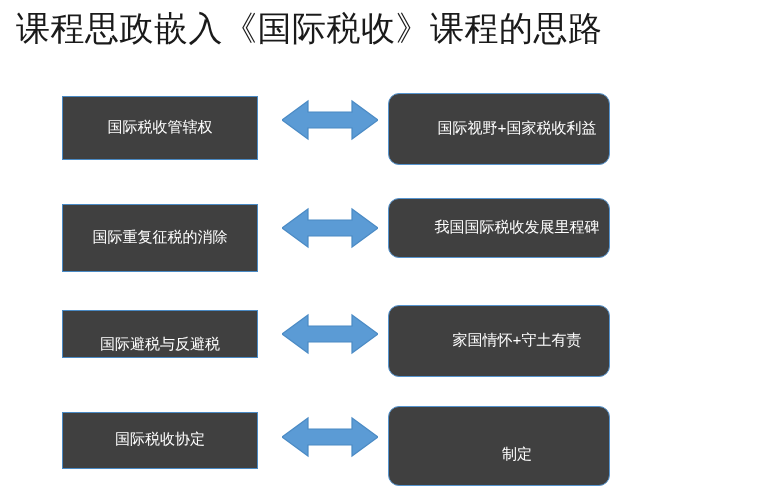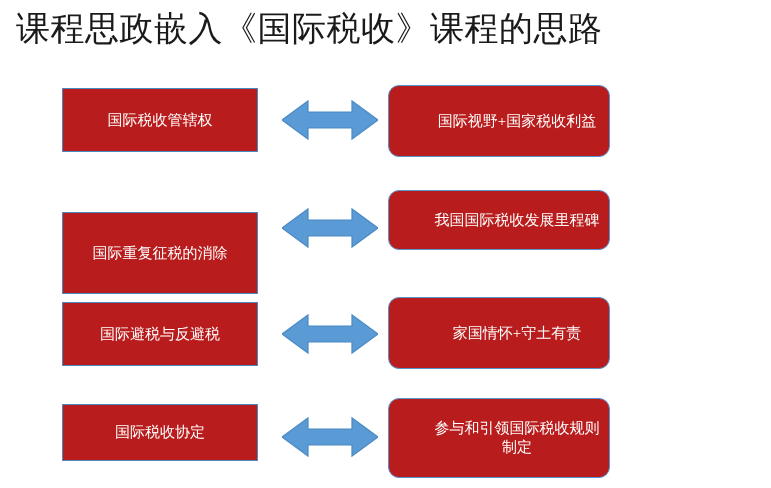--- a/index.html
+++ b/index.html
@@ -40,30 +40,31 @@
   .row {
     position: absolute;
     left: 0;
     width: 771px;
   }
 
   
   .box {
     position: absolute;
     box-sizing: border-box;
-    background: #b91c1c;
+    background: #404040;
     color: #ffffff;
-    font-family: Liberation Serif, serif;
+    font-family: Liberation Mono, monospace;
     font-size: 15px;
     line-height: 19px;
     text-align: center;
     display: flex;
     align-items: center;
     justify-content: center;
     padding: 2px 8px;
+    margin-top: 8px;
   }
 
   .box-left {
     left: 62px;
     width: 196px;
     border: 1px solid #4A8AC4;
     border-radius: 0;
   }
 
   .box-right {
@@ -111,39 +112,39 @@
     </div>
 
     <div class="box box-right" style="top:-3px;height:72px;">
       <span class="box-text">
         <span>国际视野+国家税收利益</span>
       </span>
     </div>
   </div>
 
   <div class="row" style="top:196px;">
-    <div class="box box-left" style="top:16px;height:82px;">
+    <div class="box box-left" style="top:0px;height:68px;">
       <span class="box-text">国际重复征税的消除</span>
     </div>
 
     <div class="arrow" style="top:9px;">
       <svg viewBox="0 0 96 46" xmlns="http://www.w3.org/2000/svg">
         <polygon points="0,23 26,4 26,15 70,15 70,4 96,23 70,42 70,31 26,31 26,42" fill="#5B9BD5" stroke="#4A8AC4" stroke-width="1.2"></polygon>
       </svg>
     </div>
 
     <div class="box box-right" style="top:-6px;height:60px;">
       <span class="box-text">
         <span>我国国际税收发展里程碑</span>
       </span>
     </div>
   </div>
 
   <div class="row" style="top:302px;">
-    <div class="box box-left" style="top:0px;height:64px;">
+    <div class="box box-left" style="top:0px;height:48px;align-items:flex-end;">
       <span class="box-text">国际避税与反避税</span>
     </div>
 
     <div class="arrow" style="top:9px;">
       <svg viewBox="0 0 96 46" xmlns="http://www.w3.org/2000/svg">
         <polygon points="0,23 26,4 26,15 70,15 70,4 96,23 70,42 70,31 26,31 26,42" fill="#5B9BD5" stroke="#4A8AC4" stroke-width="1.2"></polygon>
       </svg>
     </div>
 
     <div class="box box-right" style="top:-5px;height:72px;text-align:center;">
@@ -159,19 +160,19 @@
     </div>
 
     <div class="arrow" style="top:10px;">
       <svg viewBox="0 0 96 46" xmlns="http://www.w3.org/2000/svg">
         <polygon points="0,23 26,4 26,15 70,15 70,4 96,23 70,42 70,31 26,31 26,42" fill="#5B9BD5" stroke="#4A8AC4" stroke-width="1.2"></polygon>
       </svg>
     </div>
 
     <div class="box box-right" style="top:-6px;height:80px;">
       <span class="box-text">
-        <span>参与和引领国际税收规则</span><br>
+        <br>
         <span>制定</span>
       </span>
     </div>
   </div>
 
 </div>
 
 </body></html>

